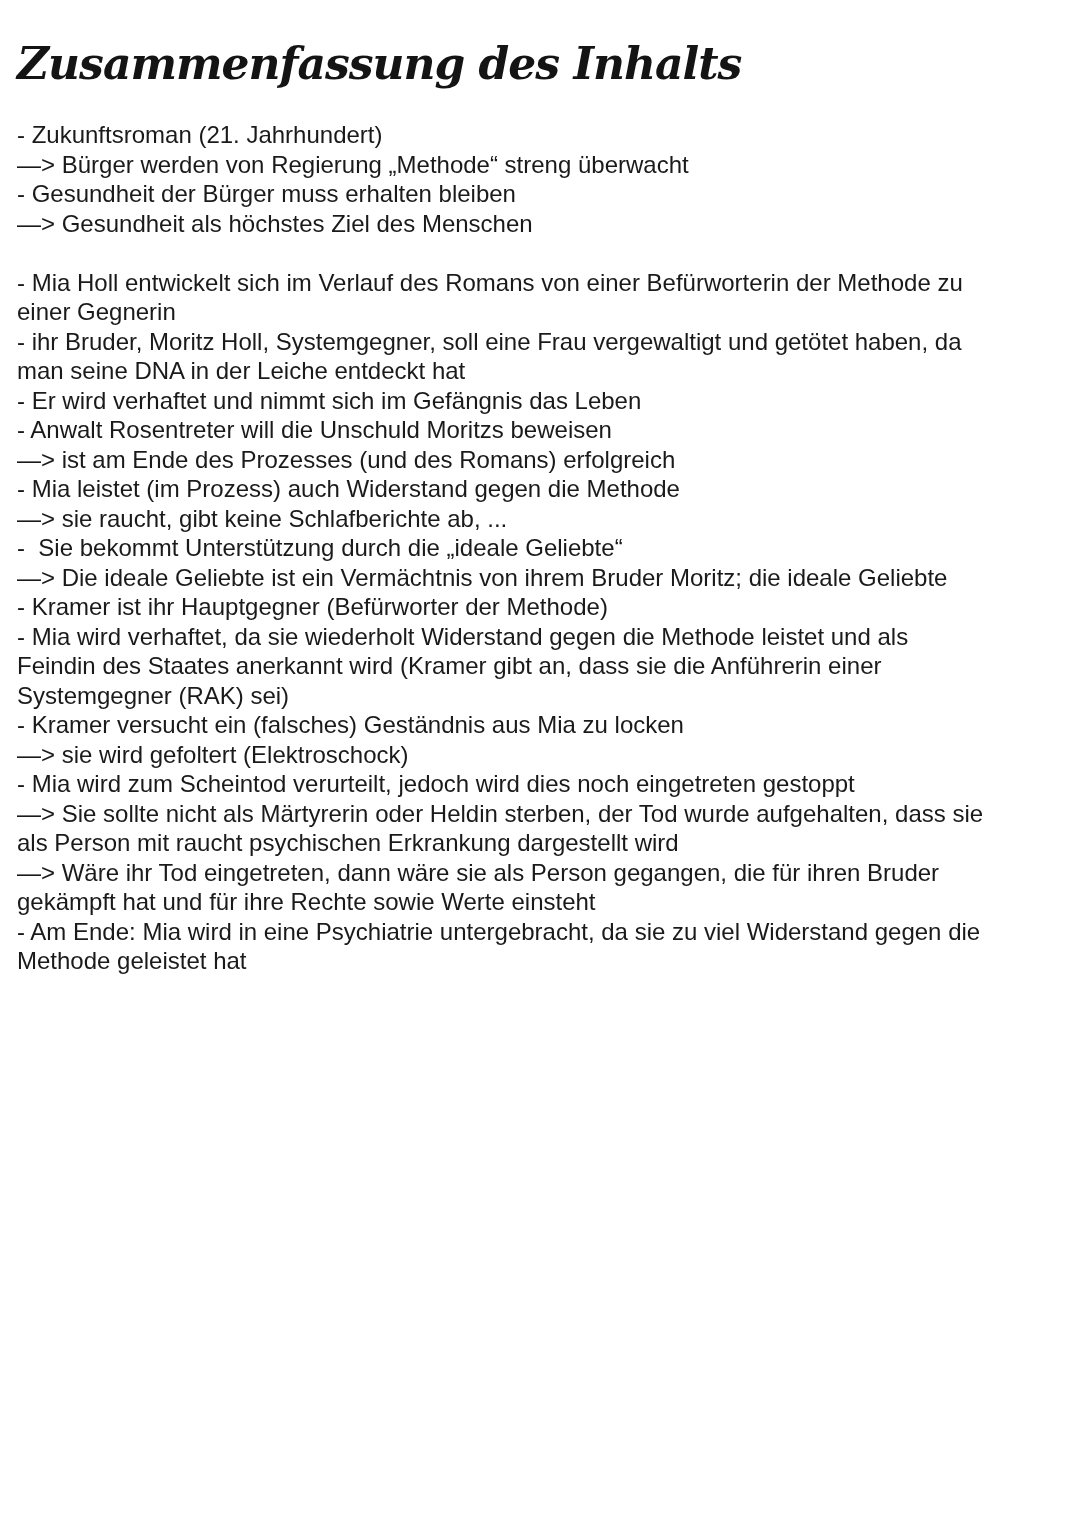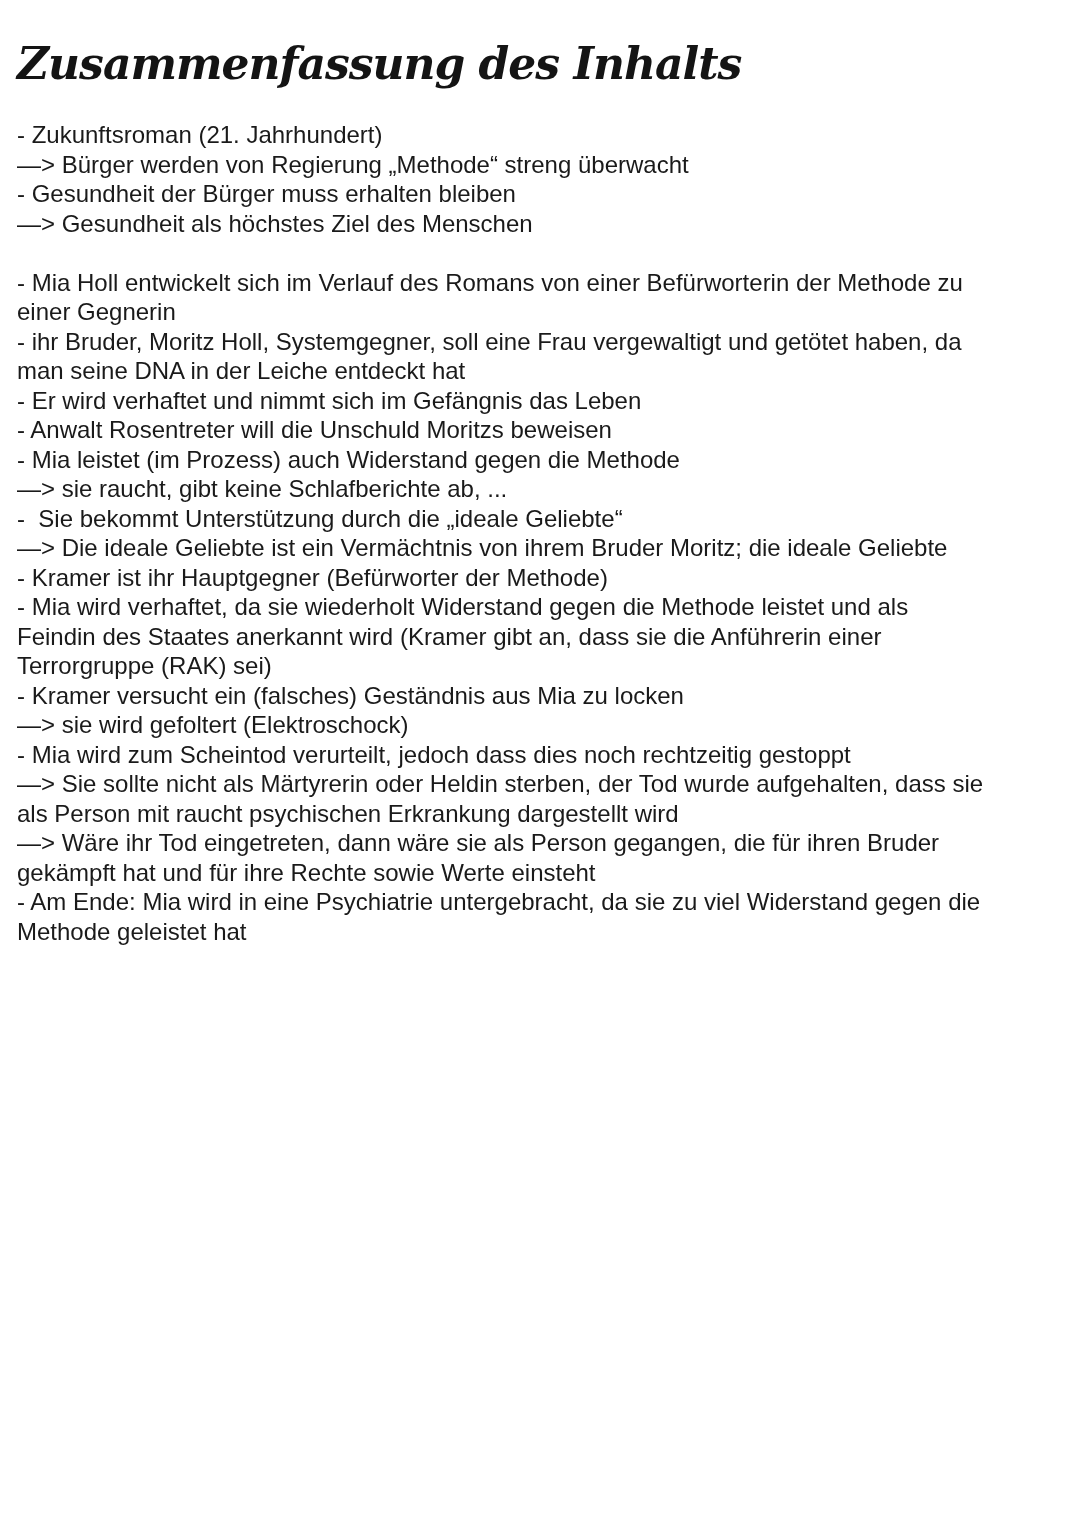--- a/index.html
+++ b/index.html
@@ -73,47 +73,50 @@
           <div class="line dash"><span class="seg">- ihr Bruder, Moritz Holl, Systemgegner, soll eine Frau vergewaltigt und getötet haben, da</span></div>
           <div class="line cont"><span class="seg">man seine DNA in der Leiche entdeckt hat</span></div>
         </div>
         <div class="bullet">
           <div class="line dash"><span class="seg">- Er wird verhaftet und nimmt sich im Gefängnis das Leben</span></div>
         </div>
         <div class="bullet">
           <div class="line dash"><span class="seg">- Anwalt Rosentreter will die Unschuld Moritzs beweisen</span></div>
         </div>
         <div class="bullet">
+          <div class="line arrow"><span class="seg">—&gt; ist am Ende des Prozesses (und des Romans) erfolgreich</span></div>
+        </div>
+        <div class="bullet">
           <div class="line dash"><span class="seg">- Mia leistet (im Prozess) auch Widerstand gegen die Methode</span></div>
         </div>
         <div class="bullet">
           <div class="line arrow"><span class="seg">—&gt; sie raucht, gibt keine Schlafberichte ab, ...</span></div>
         </div>
         <div class="bullet">
           <div class="line dash"><span class="seg">-  Sie bekommt Unterstützung durch die „ideale Geliebte“</span></div>
         </div>
         <div class="bullet">
           <div class="line arrow"><span class="seg">—&gt; Die ideale Geliebte ist ein Vermächtnis von ihrem Bruder Moritz; die ideale Geliebte</span></div>
         </div>
         <div class="bullet">
           <div class="line dash"><span class="seg">- Kramer ist ihr Hauptgegner (Befürworter der Methode)</span></div>
         </div>
         <div class="bullet">
           <div class="line dash"><span class="seg">- Mia wird verhaftet, da sie wiederholt Widerstand gegen die Methode leistet und als</span></div>
           <div class="line cont"><span class="seg">Feindin des Staates anerkannt wird (Kramer gibt an, dass sie die Anführerin einer</span></div>
-          <div class="line cont"><span class="seg">Terrorgruppe (RAK) sei)</span></div>
+          <div class="line cont"><span class="seg">Systemgegner (RAK) sei)</span></div>
         </div>
         <div class="bullet">
           <div class="line dash"><span class="seg">- Kramer versucht ein (falsches) Geständnis aus Mia zu locken</span></div>
         </div>
         <div class="bullet">
           <div class="line arrow"><span class="seg">—&gt; sie wird gefoltert (Elektroschock)</span></div>
         </div>
         <div class="bullet">
-          <div class="line dash"><span class="seg">- Mia wird zum Scheintod verurteilt, jedoch dass dies noch rechtzeitig gestoppt</span></div>
+          <div class="line dash"><span class="seg">- Mia wird zum Scheintod verurteilt, jedoch wird dies noch eingetreten gestoppt</span></div>
         </div>
         <div class="bullet">
           <div class="line arrow"><span class="seg">—&gt; Sie sollte nicht als Märtyrerin oder Heldin sterben, der Tod wurde aufgehalten, dass sie</span></div>
           <div class="line cont"><span class="seg">als Person mit raucht psychischen Erkrankung dargestellt wird</span></div>
         </div>
         <div class="bullet">
           <div class="line arrow"><span class="seg">—&gt; Wäre ihr Tod eingetreten, dann wäre sie als Person gegangen, die für ihren Bruder</span></div>
           <div class="line cont"><span class="seg">gekämpft hat und für ihre Rechte sowie Werte einsteht</span></div>
         </div>
         <div class="bullet">

